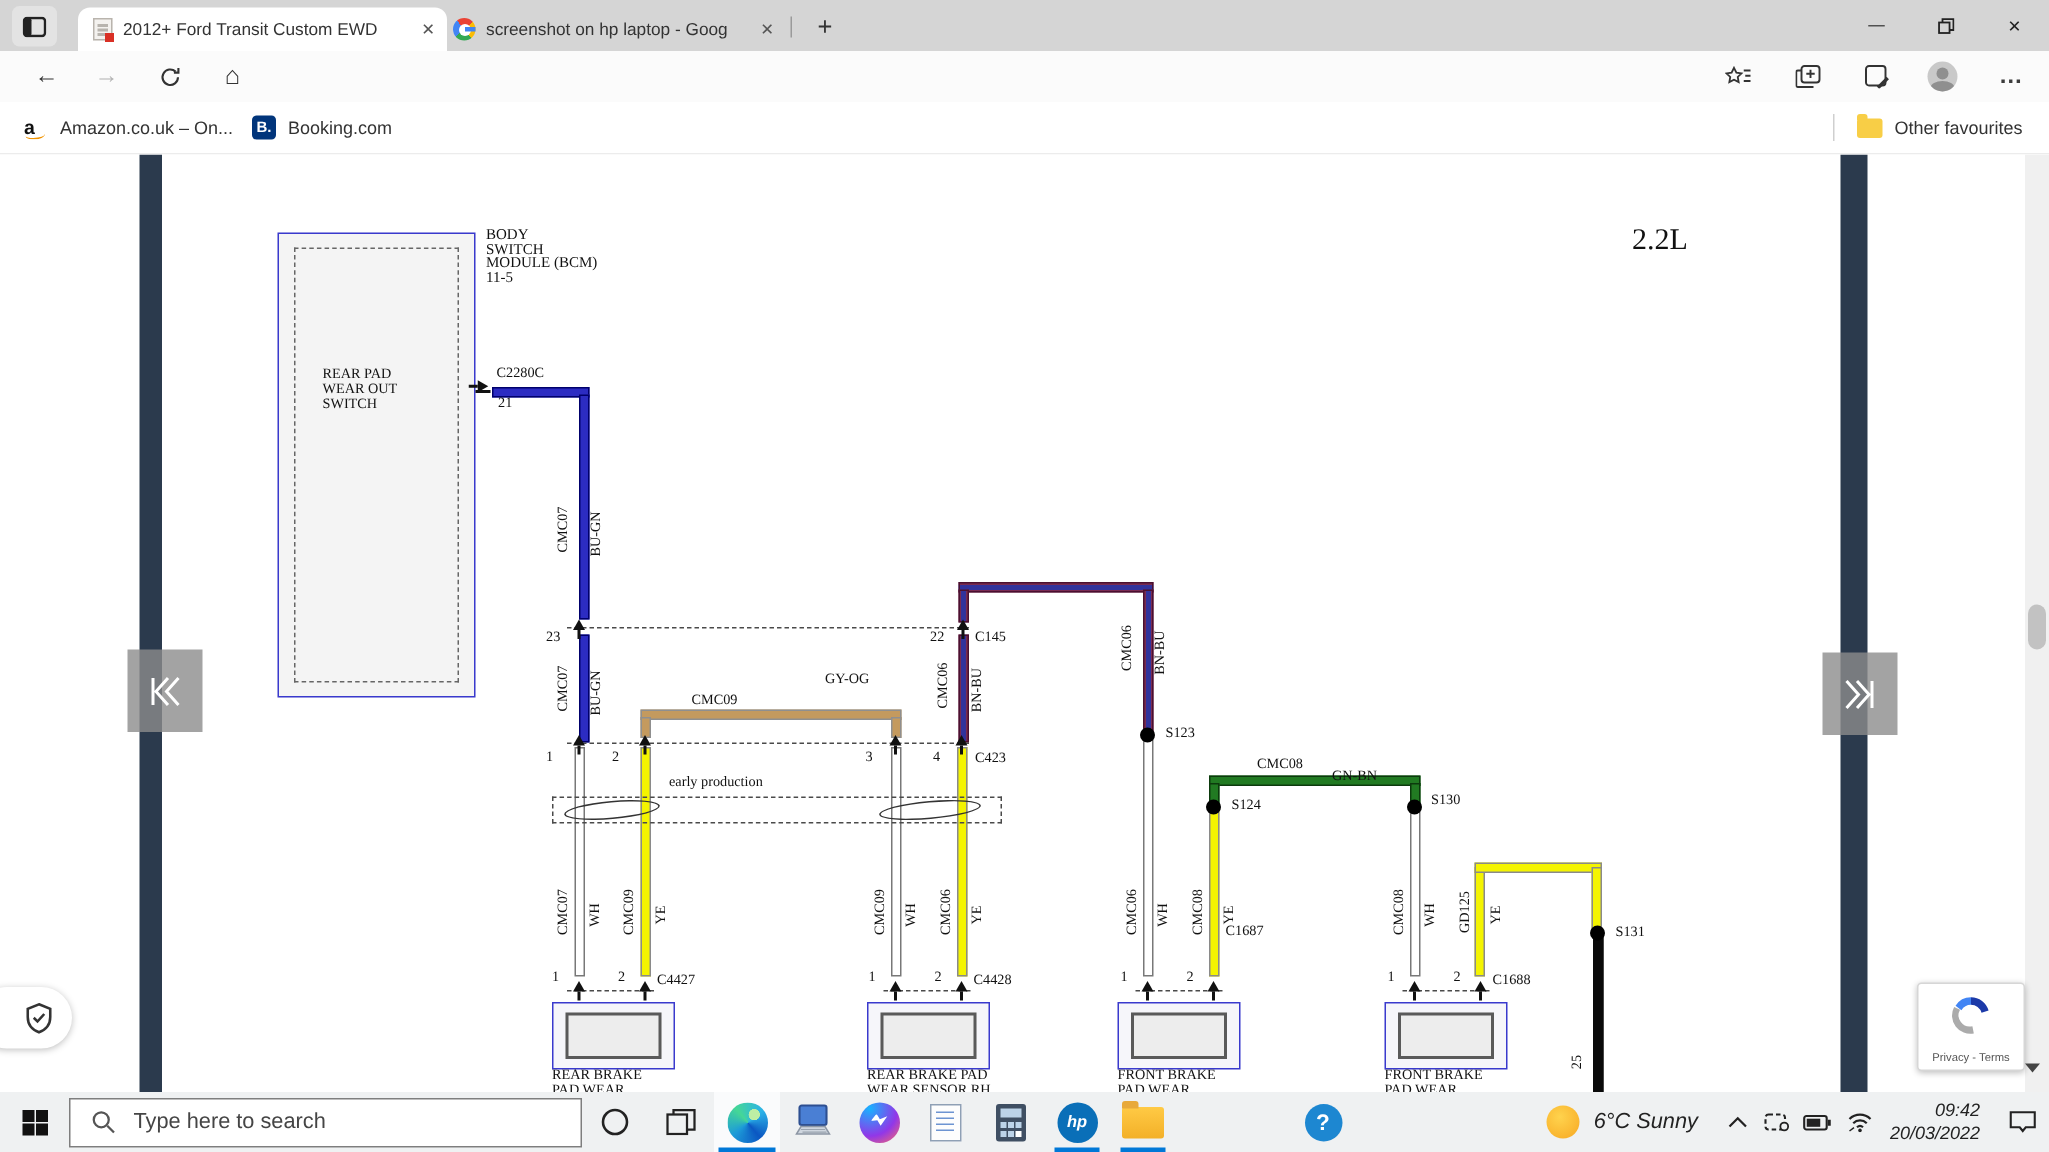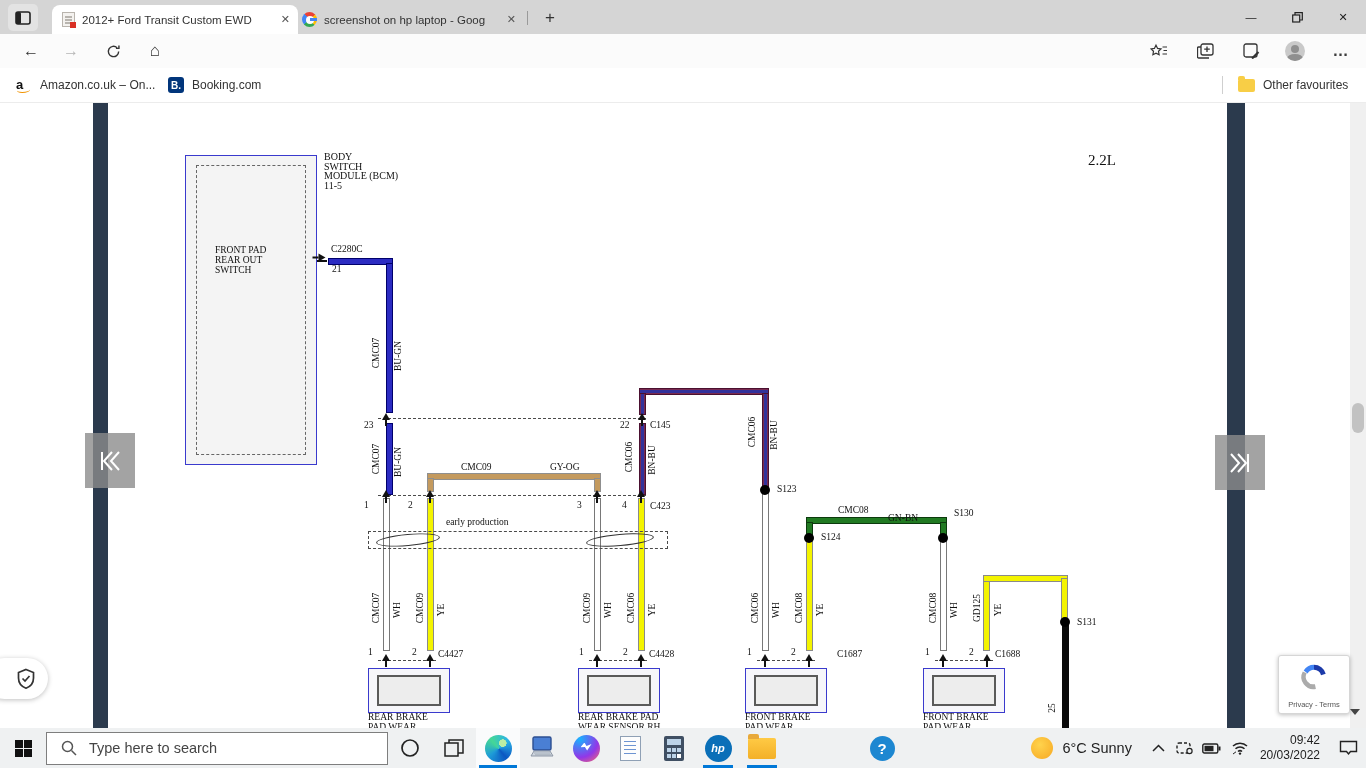--- a/index.html
+++ b/index.html
@@ -58,21 +58,21 @@
   .strip.left{left:93px;width:15px;}
   .strip.right{left:1227px;width:18px;}
   .pgbtn{position:absolute;width:50px;height:55px;background:rgba(140,140,140,.8);border:none;color:#fff;
     display:flex;align-items:center;justify-content:center;padding:0;}
   .pgbtn svg{display:block;}
   .scroll-track{position:absolute;right:0;top:0;width:16px;height:625px;background:#f0f0f0;}
   .scroll-thumb{position:absolute;left:2px;top:300px;width:12px;height:30px;background:#c2c2c2;border-radius:6px;}
   
   .diagram{position:absolute;left:0;top:0;width:1366px;height:625px;font-family:"Liberation Serif",serif;color:#111;}
   .dlabel{position:absolute;font-size:9.5px;line-height:10px;white-space:pre;}
-  .dlabel.big{font-size:15px;}
+  .dlabel.big{font-size:20px;}
   .vlabel{position:absolute;font-size:9.5px;white-space:nowrap;transform:translate(-50%,-50%) rotate(-90deg);}
   .wire{position:absolute;}
   .dash{position:absolute;border-top:1.5px dashed #4a4a4a;height:0;}
   .dashbox{position:absolute;border:1.5px dashed #4a4a4a;background:transparent;}
   .loop{position:absolute;border:1.4px solid #333;border-radius:50%;transform:rotate(-5deg);}
   .splice{position:absolute;width:10px;height:10px;border-radius:50%;background:#000;}
   .arr{position:absolute;width:0;height:0;border-left:4px solid transparent;border-right:4px solid transparent;border-bottom:7px solid #111;}
   .arr:after{content:"";position:absolute;left:-1px;top:7px;width:2px;height:6px;background:#111;}
   .arr.right{transform:rotate(90deg);}
   .sbox{position:absolute;width:82px;height:45px;border:1.5px solid #3a3acd;background:#f6f6fa;}
@@ -95,21 +95,21 @@
   .tb-start{width:46px;height:40px;display:flex;align-items:center;justify-content:center;}
   .win-logo{width:17px;height:17px;display:grid;grid-template-columns:8px 8px;grid-template-rows:8px 8px;gap:1px;}
   .win-logo i{background:#111;}
   .searchbox{width:342px;height:33px;background:#fff;border:1px solid #7e7e7e;display:flex;align-items:center;
     font-size:14.5px;color:#454545;}
   .searchbox svg{margin:0 12px 0 14px;}
   .tcell{width:44px;height:40px;display:flex;align-items:center;justify-content:center;position:relative;flex:0 0 auto;}
   .tcell.active{background:#fafbfc;}
   .tcell .ul{position:absolute;left:3px;right:3px;bottom:0;height:3px;background:#0078d7;}
   .tcell .ul.short{left:7px;right:7px;}
-  .tray{margin-left:auto;display:flex;align-items:center;height:40px;}
+  .tray{margin-left:auto;display:flex;align-items:center;height:40px;font-style:italic;}
   .tray .itm{display:flex;align-items:center;justify-content:center;flex:0 0 auto;}
   .weather-sun{width:22px;height:22px;border-radius:50%;background:radial-gradient(circle at 40% 35%,#ffd34d,#f7a823);margin-right:9px;}
   .weather-txt{font-size:14.5px;color:#222;margin-right:14px;white-space:nowrap;}
   .clock{font-size:12px;color:#222;text-align:right;line-height:15px;margin:0 10px 0 6px;white-space:nowrap;}
   
   .edge-ic{width:27px;height:27px;border-radius:50%;
     background:radial-gradient(circle at 66% 30%,#bdeea4 0 14%,rgba(0,0,0,0) 15%),
     conic-gradient(from 140deg,#0b57c2,#1d9bd8,#45d796,#2bb3e8,#0b57c2);}
   .hp-ic{width:27px;height:27px;border-radius:50%;background:#0a6fb8;color:#fff;font-weight:bold;font-style:italic;
     font-size:11px;display:flex;align-items:center;justify-content:center;}
@@ -218,22 +218,22 @@
 
   <div class="content">
     <div class="strip left"></div>
     <div class="strip right"></div>
 
     <div class="diagram">
 
       <div class="bcm">
         <div class="in"></div>
         <div class="bcm-label">
-          <div>FRONT PAD</div>
-          <div>REAR OUT</div>
+          <div>REAR PAD</div>
+          <div>WEAR OUT</div>
           <div>SWITCH</div>
         </div>
       </div>
       <div class="bcm-title">
         <div>BODY</div>
         <div>SWITCH</div>
         <div>MODULE (BCM)</div>
         <div>11-5</div>
       </div>
       <div class="bcm-pinline"></div>
@@ -289,42 +289,42 @@
         <div class="splice" style="left: 760px; top: 382px;"></div>
         <div class="splice" style="left: 804px; top: 430px;"></div>
         <div class="splice" style="left: 938px; top: 430px;"></div>
         <div class="splice" style="left: 1060px; top: 514px;"></div>
         <div class="dlabel" style="left: 331px; top: 141px;">C2280C</div>
         <div class="dlabel" style="left: 332px; top: 161px;">21</div>
         <div class="dlabel" style="left: 364px; top: 317px;">23</div>
         <div class="dlabel" style="left: 620px; top: 317px;">22</div>
         <div class="dlabel" style="left: 650px; top: 317px;">C145</div>
         <div class="dlabel" style="left: 461px; top: 359px;">CMC09</div>
-        <div class="dlabel" style="left: 514px; top: 359px; padding-left: 36px;">GY-OG</div>
+        <div class="dlabel" style="left: 514px; top: 345px; padding-left: 36px;">GY-OG</div>
         <div class="dlabel" style="left: 364px; top: 397px;">1</div>
         <div class="dlabel" style="left: 408px; top: 397px;">2</div>
         <div class="dlabel" style="left: 577px; top: 397px;">3</div>
         <div class="dlabel" style="left: 622px; top: 397px;">4</div>
         <div class="dlabel" style="left: 650px; top: 398px;">C423</div>
         <div class="dlabel" style="left: 446px; top: 414px;">early production</div>
         <div class="dlabel" style="left: 777px; top: 381px;">S123</div>
         <div class="dlabel" style="left: 838px; top: 402px;">CMC08</div>
         <div class="dlabel" style="left: 888px; top: 410px;">GN-BN</div>
         <div class="dlabel" style="left: 821px; top: 429px;">S124</div>
-        <div class="dlabel" style="left: 954px; top: 405px; text-align: center;">S130</div>
+        <div class="dlabel" style="left: 954px; top: 426px; text-align: center;">S130</div>
         <div class="dlabel" style="left: 1077px; top: 514px;">S131</div>
         <div class="dlabel" style="left: 368px; top: 544px;">1</div>
         <div class="dlabel" style="left: 412px; top: 544px;">2</div>
         <div class="dlabel" style="left: 438px; top: 546px;">C4427</div>
         <div class="dlabel" style="left: 579px; top: 544px;">1</div>
         <div class="dlabel" style="left: 623px; top: 544px;">2</div>
         <div class="dlabel" style="left: 649px; top: 546px;">C4428</div>
         <div class="dlabel" style="left: 747px; top: 544px;">1</div>
         <div class="dlabel" style="left: 791px; top: 544px;">2</div>
-        <div class="dlabel" style="left: 817px; top: 546px; margin-left: 20px;">C1687</div>
+        <div class="dlabel" style="left: 817px; top: 513px;">C1687</div>
         <div class="dlabel" style="left: 925px; top: 544px;">1</div>
         <div class="dlabel" style="left: 969px; top: 544px;">2</div>
         <div class="dlabel" style="left: 995px; top: 546px;">C1688</div>
         <div class="dlabel big" style="left: 1088px; top: 52px;">2.2L</div>
         <div class="vlabel" style="left: 376px; top: 250px;">CMC07</div>
         <div class="vlabel" style="left: 398px; top: 253px;">BU-GN</div>
         <div class="vlabel" style="left: 376px; top: 356px;">CMC07</div>
         <div class="vlabel" style="left: 398px; top: 359px;">BU-GN</div>
         <div class="vlabel" style="left: 629px; top: 354px;">CMC06</div>
         <div class="vlabel" style="left: 652px; top: 357px;">BN-BU</div>

